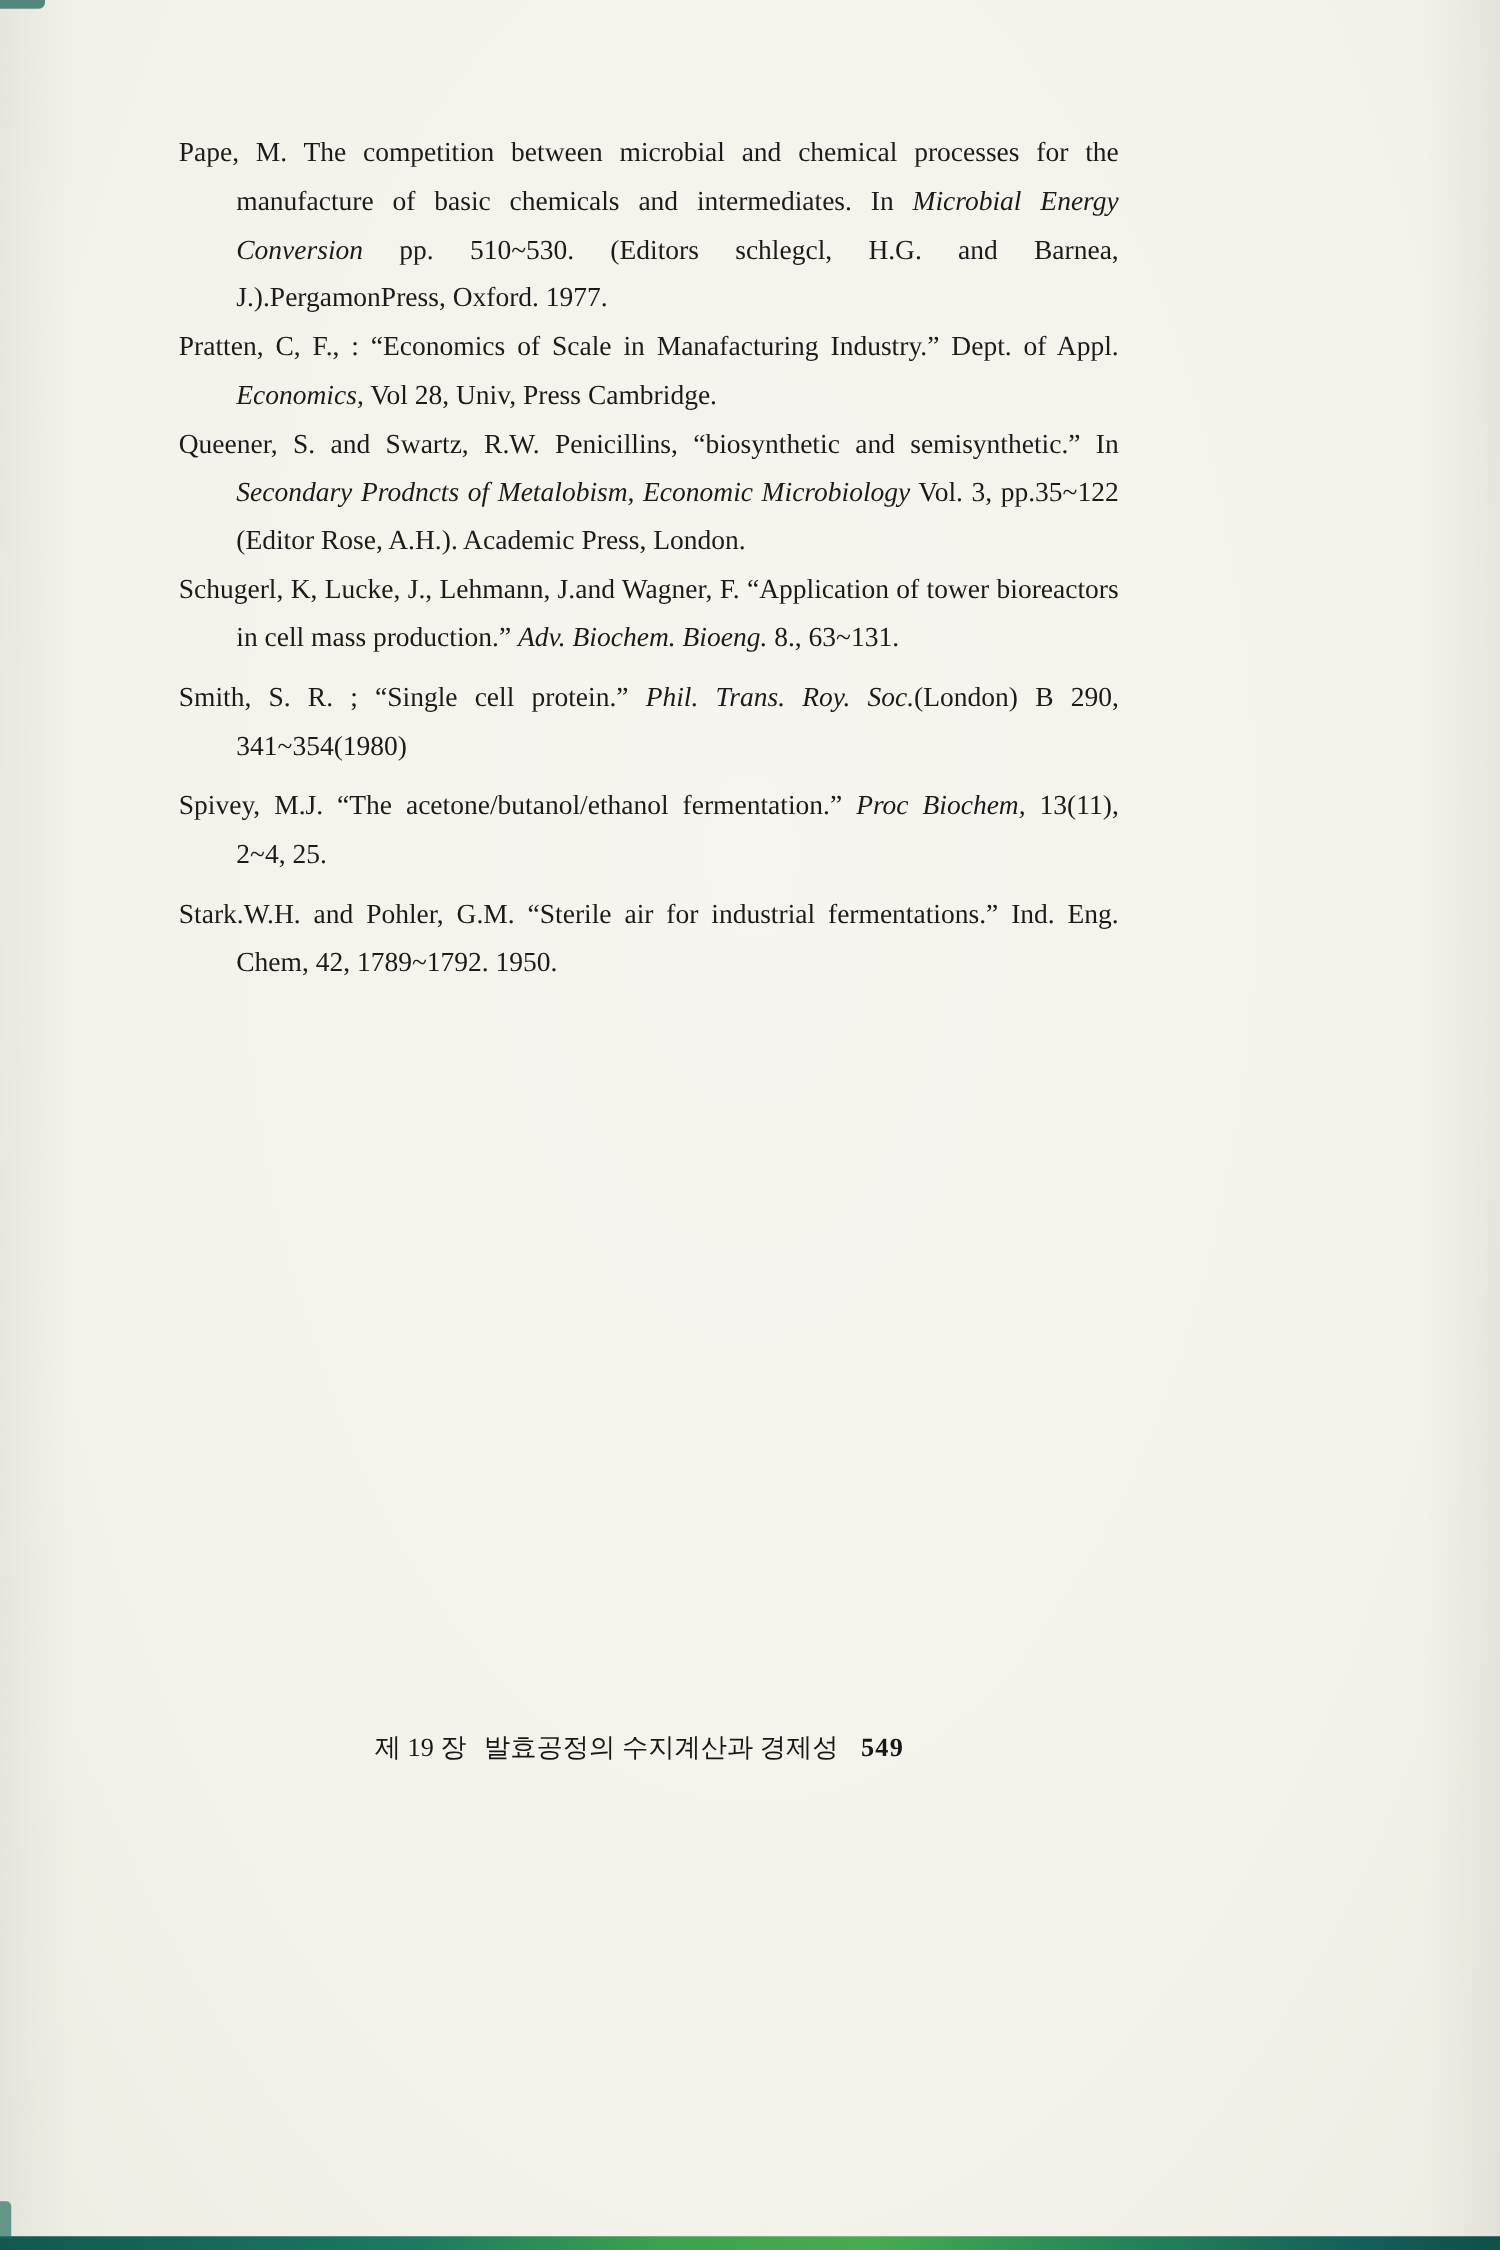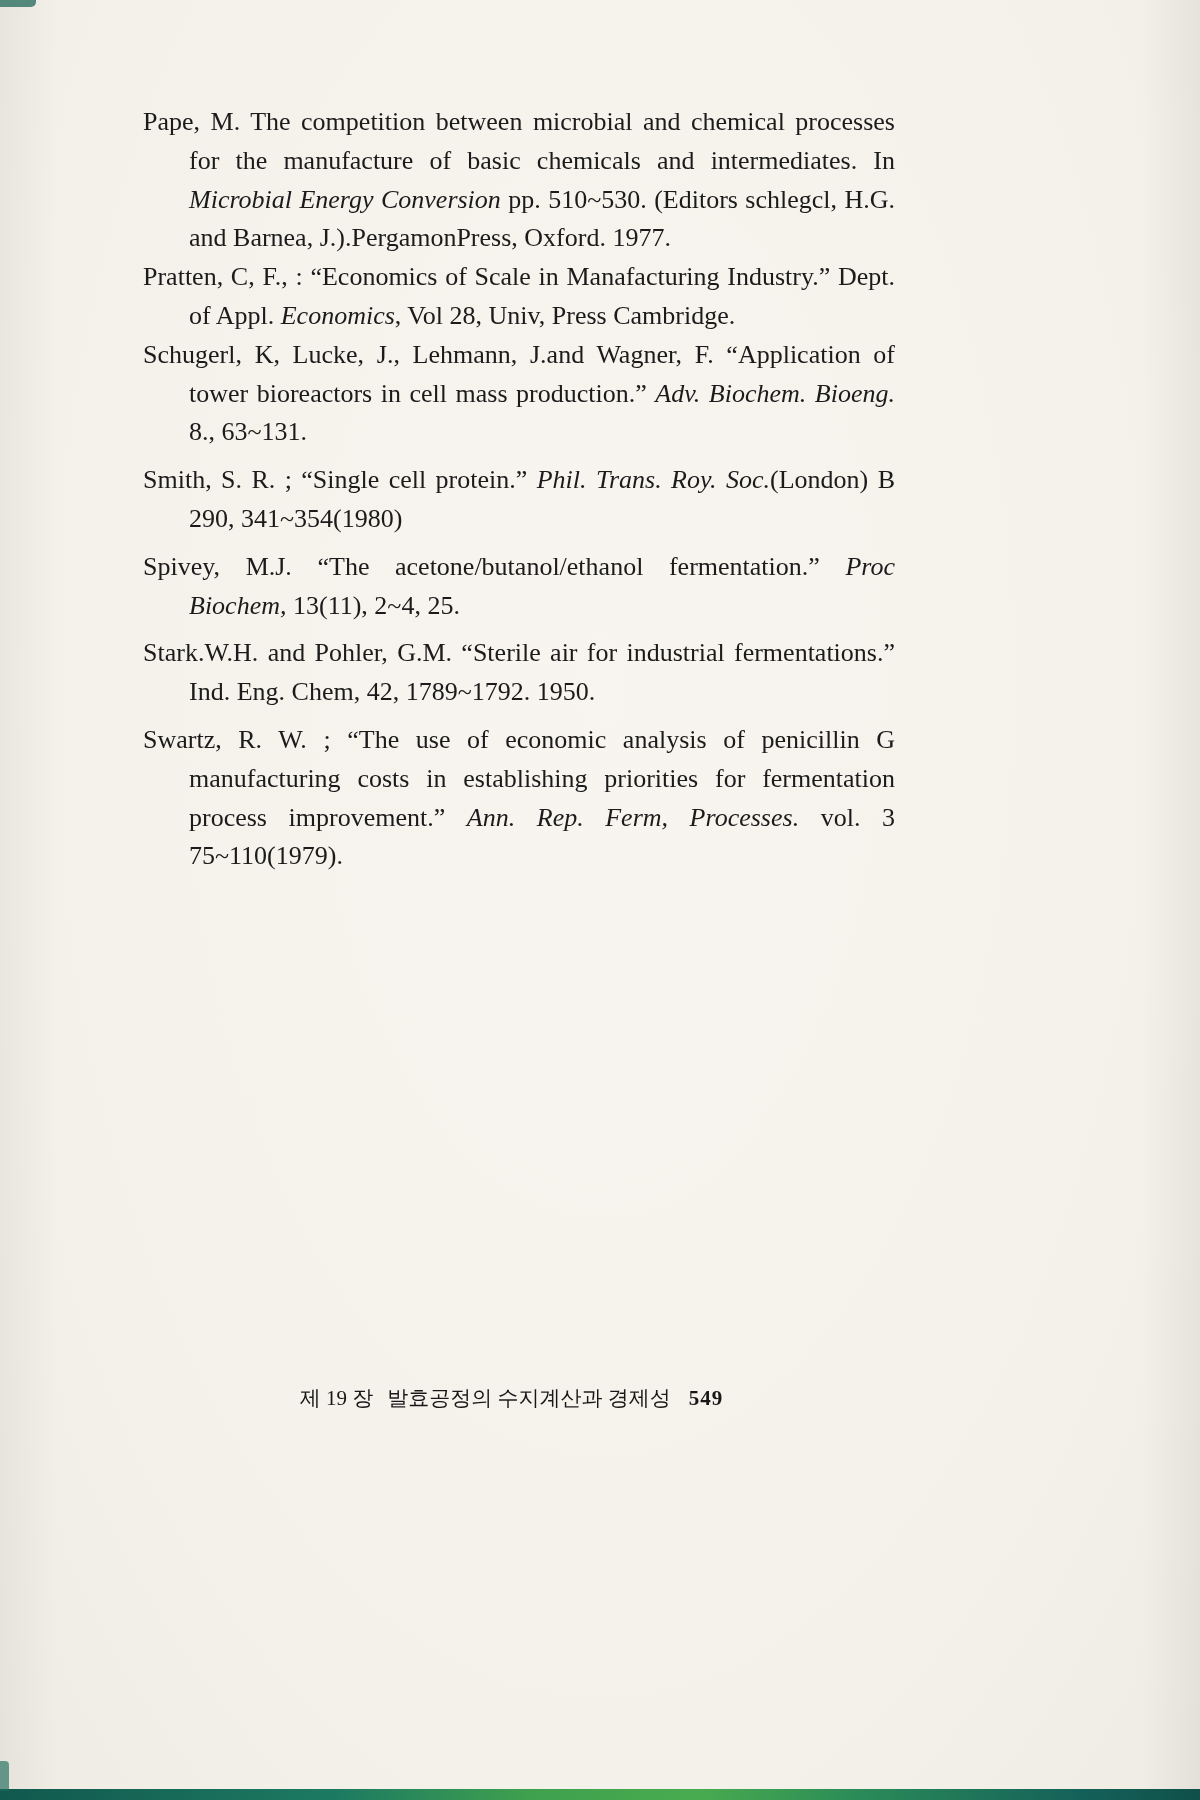--- a/index.html
+++ b/index.html
@@ -15,21 +15,21 @@
     position: absolute; inset: 0; pointer-events: none;
     background: linear-gradient(90deg, rgba(0,0,0,0.045) 0%, rgba(0,0,0,0) 5%, rgba(0,0,0,0) 95%, rgba(0,0,0,0.05) 100%);
   }
   .references {
     position: absolute;
     left: 143px;
     top: 103px;
     width: 752px;
   }
   .ref {
-    font-size: 26px;
+    font-size: 22px;
     line-height: 38.8px;
     text-align: justify;
     padding-left: 46px;
     text-indent: -46px;
     color: #1b1b1b;
   }
   .ref.spaced { margin-top: 9px; }
   .italic { font-style: italic; }
   .footer {
     position: absolute;
@@ -62,32 +62,32 @@
 <body>
 
 <div class="scan-shade"></div>
 
 <div class="references">
 
   <p class="ref"><span class="normal">Pape, M. The competition between microbial and chemical processes for the manufacture of basic chemicals and intermediates. In </span><span class="italic">Microbial Energy Conversion</span><span class="normal"> pp. 510~530. (Editors schlegcl, H.G. and Barnea, J.).PergamonPress, Oxford. 1977.</span></p>
 
   <p class="ref"><span class="normal">Pratten, C, F., : “Economics of Scale in Manafacturing Industry.” Dept. of Appl. </span><span class="italic">Economics</span><span class="normal">, Vol 28, Univ, Press Cambridge.</span></p>
 
+  <p class="ref"><span class="normal">Queener, S. and Swartz, R.W. Penicillins, “biosynthetic and semisynthetic.” In </span><span class="italic">Secondary Prodncts of Metalobism, Economic Microbiology</span><span class="normal"> Vol. 3, pp.35~122 (Editor Rose, A.H.). Academic Press, London.</span></p>
 
 
 
   <p class="ref"><span class="normal">Schugerl, K, Lucke, J., Lehmann, J.and Wagner, F. “Application of tower bioreactors in cell mass production.” </span><span class="italic">Adv. Biochem. Bioeng.</span><span class="normal"> 8., 63~131.</span></p>
 
   <p class="ref spaced"><span class="normal">Smith, S. R. ; “Single cell protein.” </span><span class="italic">Phil. Trans. Roy. Soc.</span><span class="normal">(London) B 290, 341~354(1980)</span></p>
 
   <p class="ref spaced"><span class="normal">Spivey, M.J. “The acetone/butanol/ethanol fermentation.” </span><span class="italic">Proc Biochem,</span><span class="normal"> 13(11), 2~4, 25.</span></p>
 
   <p class="ref spaced"><span class="normal">Stark.W.H. and Pohler, G.M. “Sterile air for industrial fermentations.” Ind. Eng. Chem, 42, 1789~1792. 1950.</span></p>
 
-  <p class="ref spaced"><span class="normal">Swartz, R. W. ; “The use of economic analysis of penicillin G manufacturing costs in establishing priorities for fermentation process improvement.” </span><span class="italic">Ann. Rep. Ferm, Processes.</span><span class="normal"> vol. 3 75~110(1979).</span></p>
 
 </div>
 
 <div class="footer">
   <span class="f-chapter">제 19 장</span><span class="f-title">발효공정의 수지계산과 경제성</span><span class="f-page">549</span>
 </div>
 
 <div class="artifact artifact-top-left"></div>
 <div class="artifact artifact-bottom-strip"></div>
 <div class="artifact artifact-bottom-left"></div>

